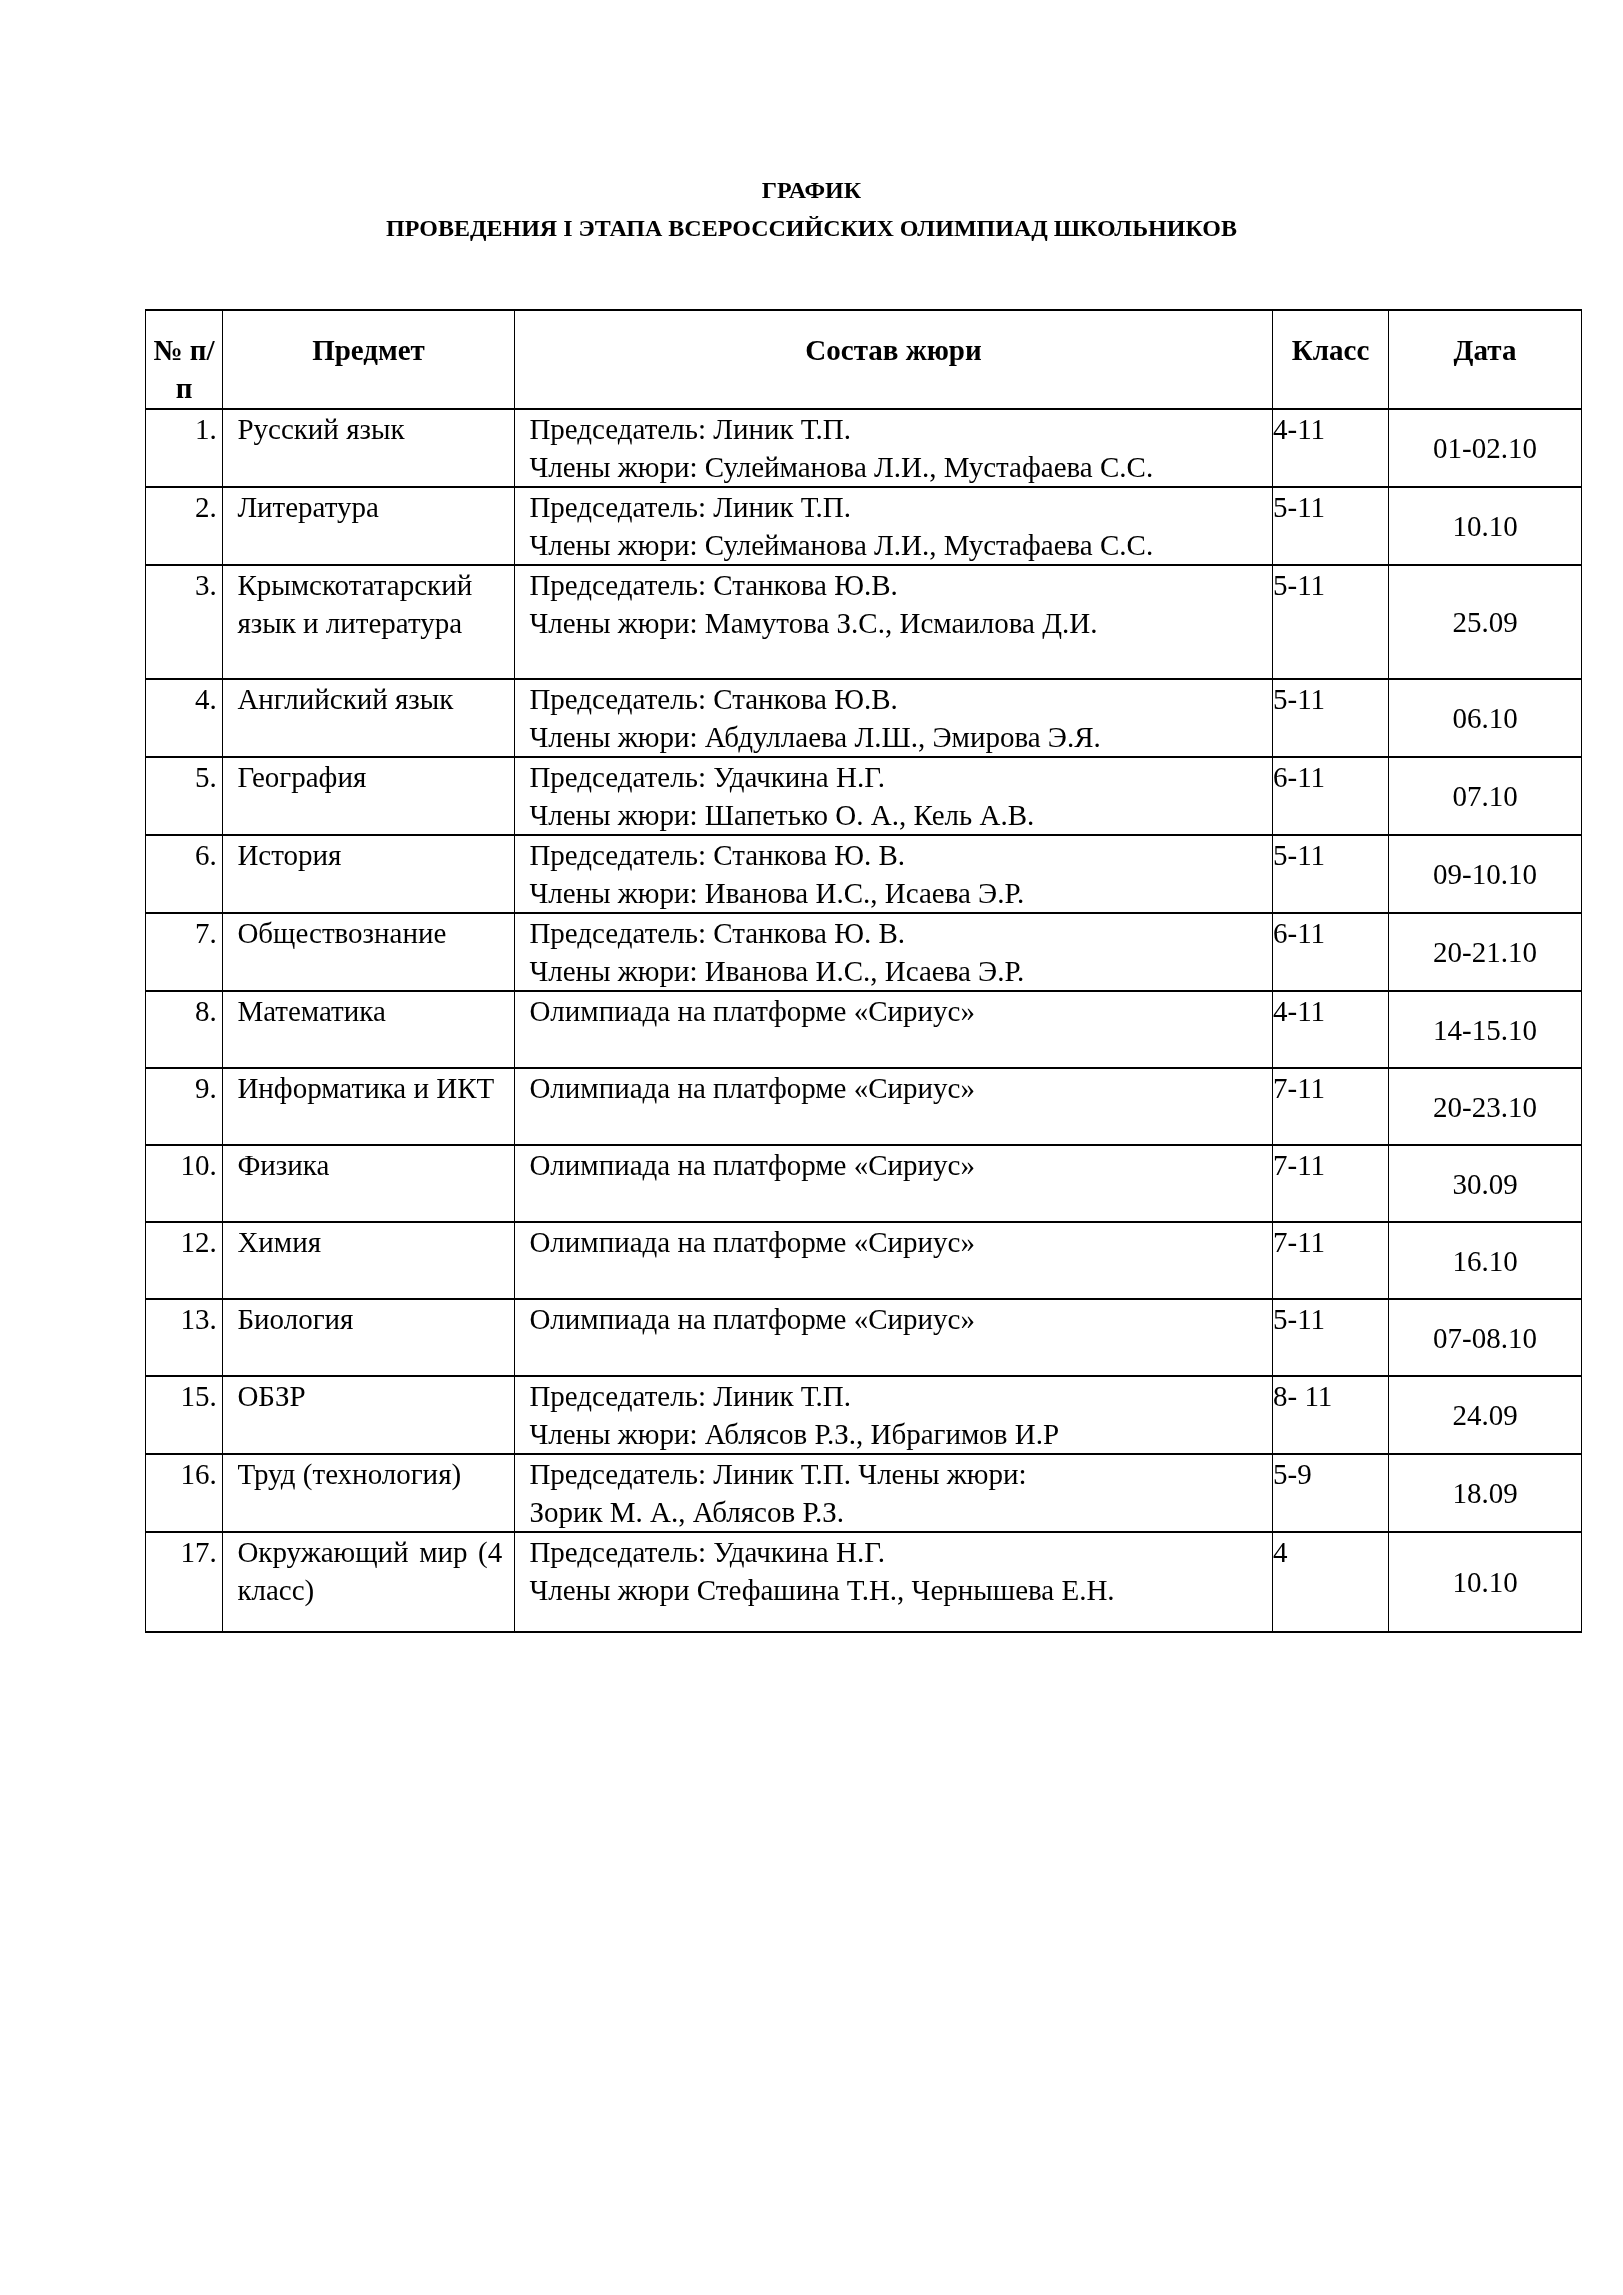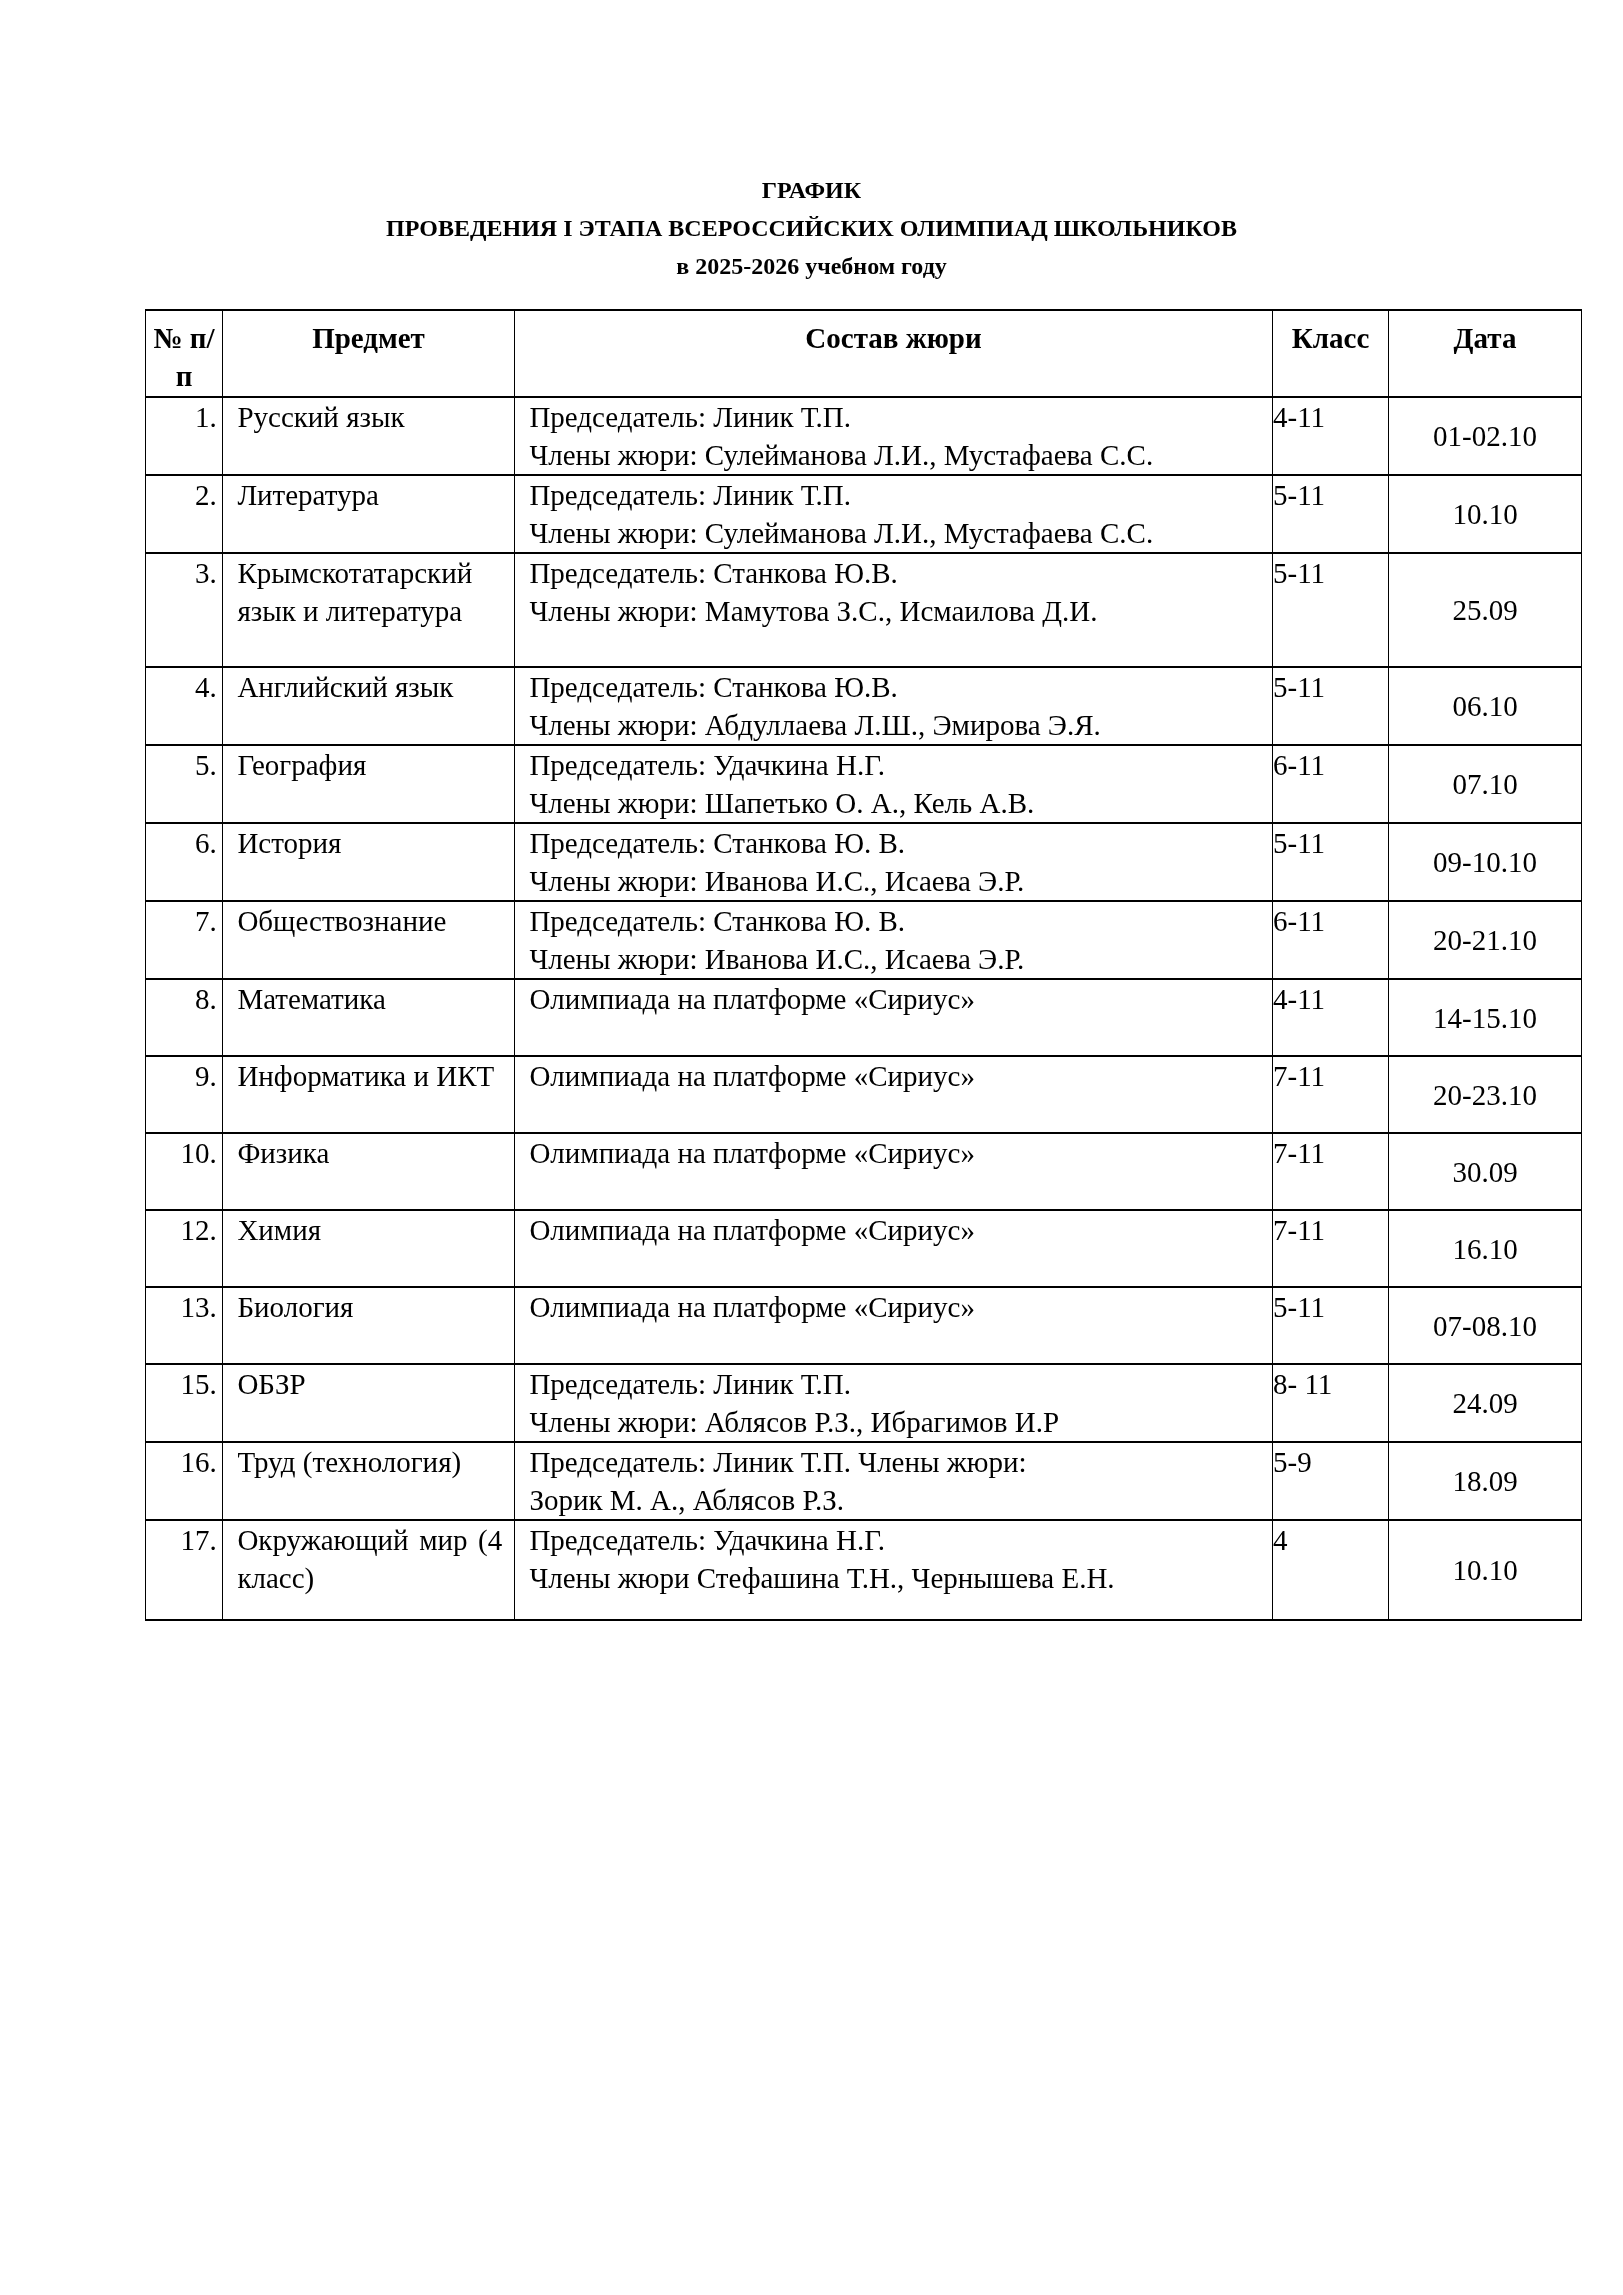--- a/index.html
+++ b/index.html
@@ -5,38 +5,37 @@
   html, body { margin: 0; padding: 0; background: #ffffff; }
   body { width: 1623px; height: 2295px; position: relative; overflow: hidden;
          font-family: "Liberation Serif", "DejaVu Serif", serif; color: #000; }
   .title-block { position: absolute; left: 0; width: 1623px; top: 171px; text-align: center;
                  font-weight: bold; font-size: 24px; line-height: 38px; }
   .title-block div { white-space: nowrap; }
   table.sched { position: absolute; left: 145px; top: 309px; width: 1437px;
                 border-collapse: collapse; table-layout: fixed; font-size: 29px; line-height: 38px; }
   table.sched td, table.sched th { border-left: 1.3px solid #000; border-right: 1.3px solid #000;
                 border-top: 2px solid #000; border-bottom: 2px solid #000; vertical-align: top; padding: 0; }
-  table.sched th { font-weight: bold; text-align: center; height: 77px; padding-top: 8px; }
+  table.sched th { font-weight: bold; text-align: center; height: 77px; padding-top: 20px; }
   .c-num { text-align: right; padding-right: 5.2px !important; }
   .c-subj { font-weight: normal; text-align: justify; padding-left: 14.4px !important; padding-right: 11.8px !important; }
   .c-jury { padding-left: 14.4px !important; }
   .c-grade { }
   .c-date { text-align: center; vertical-align: middle !important; margin-top: 36px; }
   .jl { display: block; white-space: nowrap; }
   tr.r { height: 77px; }
   tr.r.tall { height: 114px; }
   tr.r.last { height: 100px; }
 </style>
 </head>
 <body>
 
 <div class="title-block">
   <div>ГРАФИК</div>
   <div>ПРОВЕДЕНИЯ I ЭТАПА ВСЕРОССИЙСКИХ ОЛИМПИАД  ШКОЛЬНИКОВ</div>
-  <div>в 2025-2026 учебном году</div>
 </div>
 
 <table class="sched">
   <colgroup>
     <col style="width:77px">
     <col style="width:292px">
     <col style="width:758px">
     <col style="width:116px">
     <col style="width:193px">
   </colgroup>

